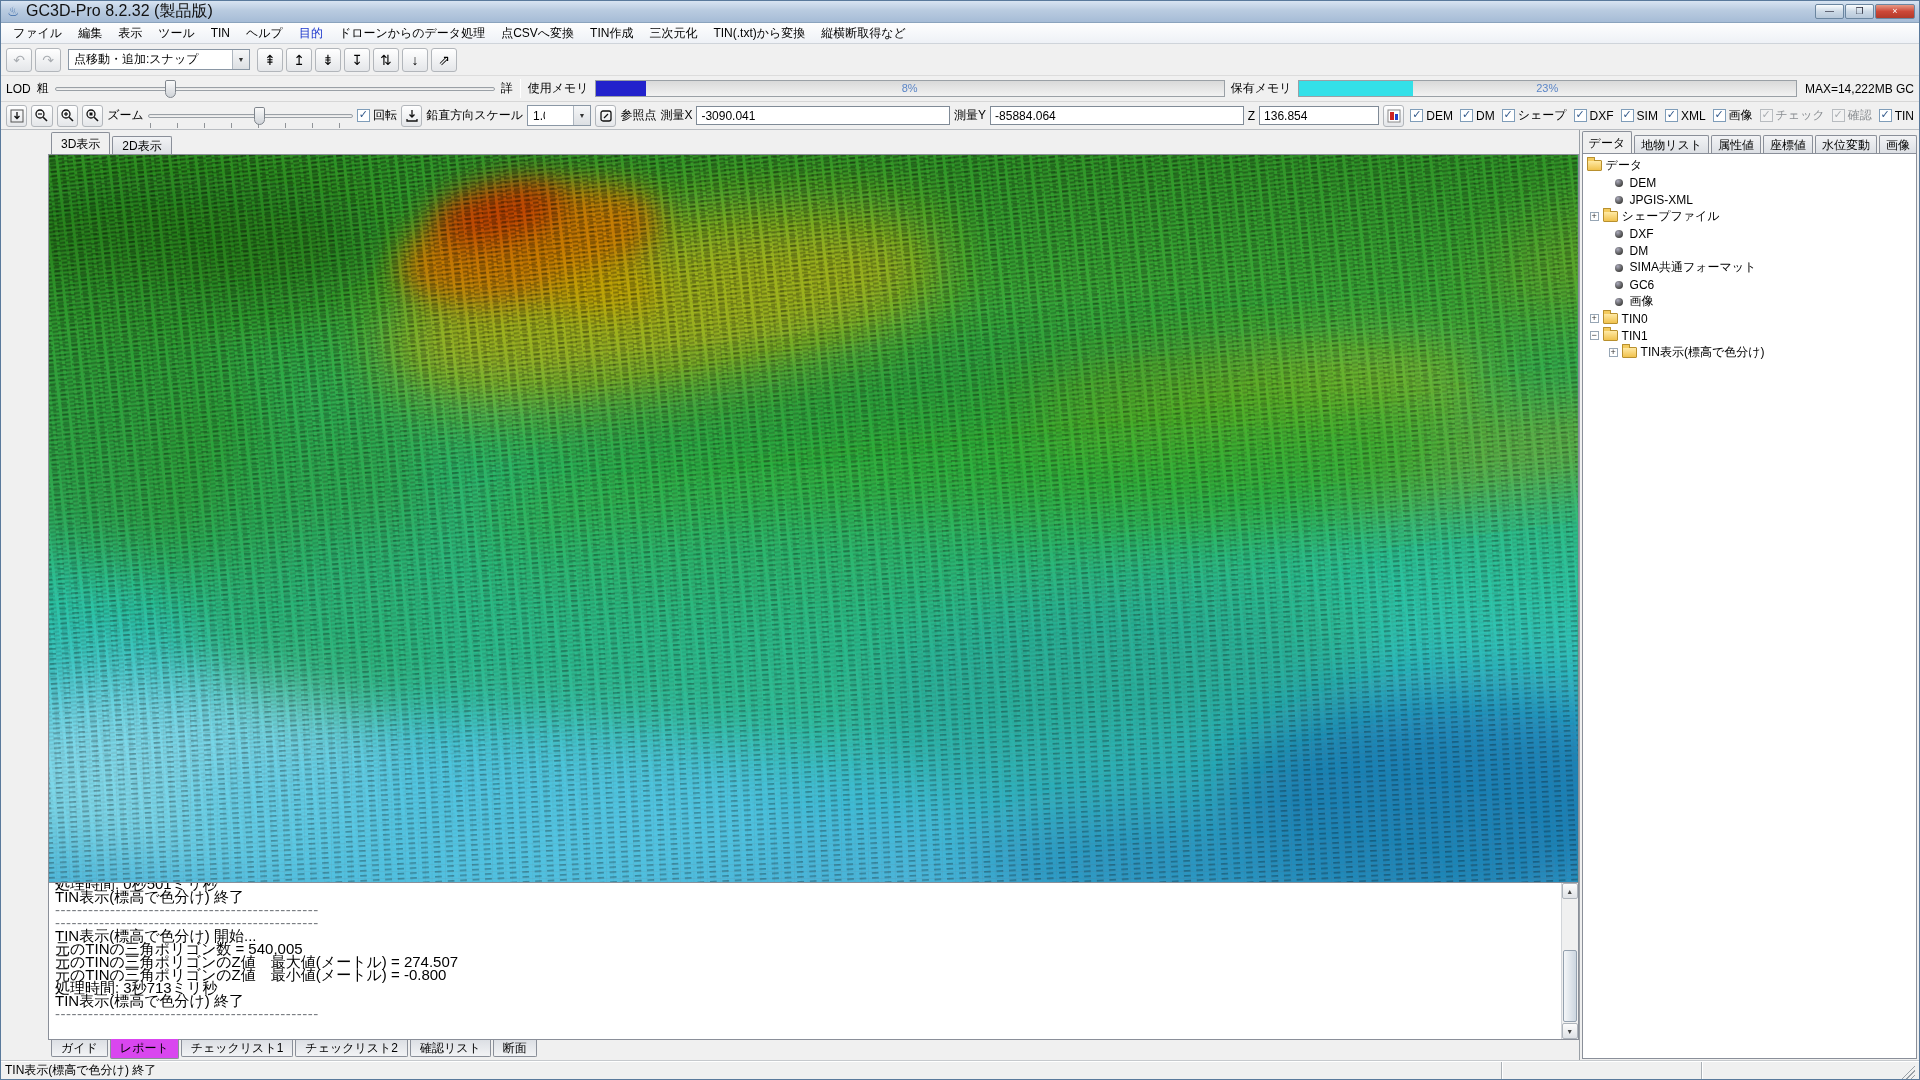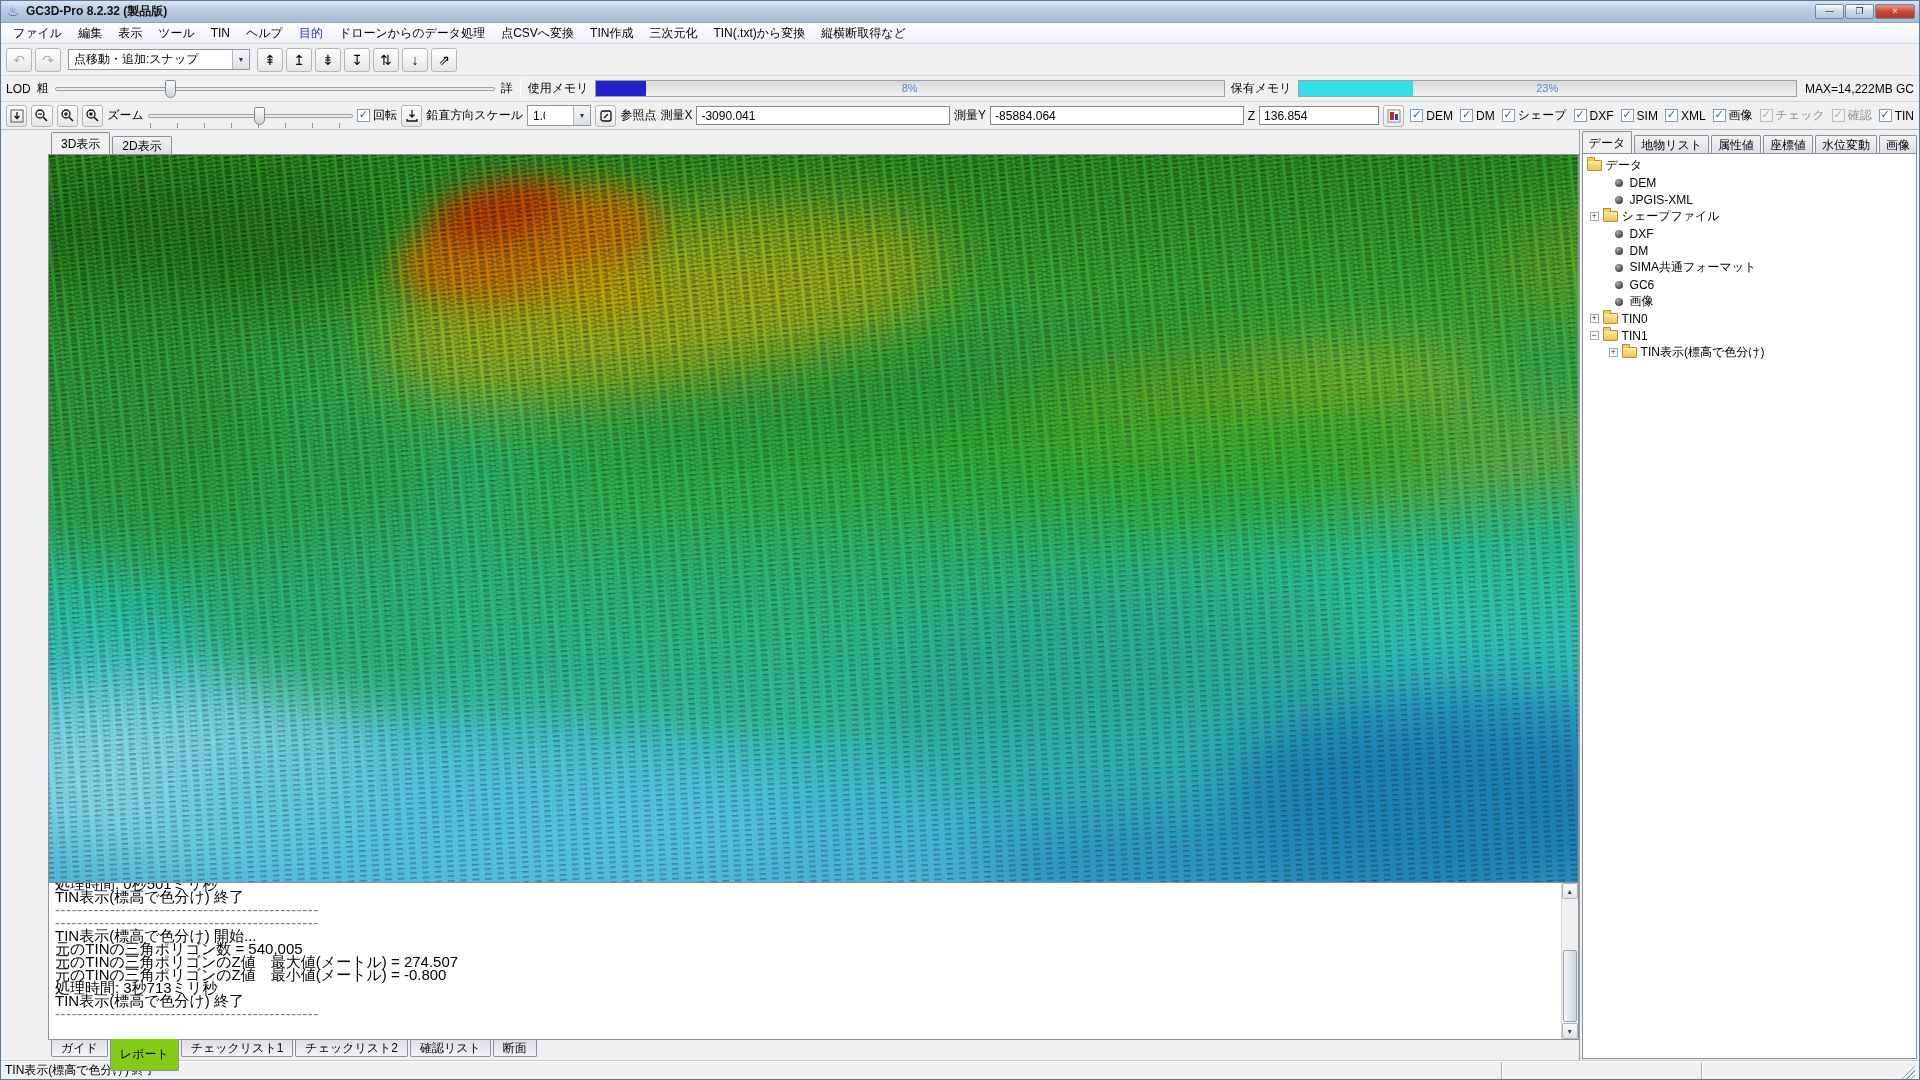--- a/index.html
+++ b/index.html
@@ -7,21 +7,21 @@
     font-family:"Liberation Sans","DejaVu Sans",sans-serif; font-size:12px; color:#000; }
   .window { width:1920px; height:1080px; display:flex; flex-direction:column;
     background:#f0f0f0; border:1px solid #5a7a9c; }
 
   
   .titlebar { height:22px; flex:0 0 22px; display:flex; align-items:center; gap:5px;
     padding:0 4px; background:linear-gradient(#d8e4f2,#b9cbe0 45%,#a6bcd6);
     border-bottom:1px solid #8ba3bd; }
   .appicon { width:16px; height:16px; display:flex; align-items:center; justify-content:center;
     color:#3a6aa8; font-size:13px; line-height:1; }
-  .titletext { font-size:12px; color:#111;font-weight:bold; }
+  .titletext { font-size:16px; color:#111; }
   .winbtns { margin-left:auto; display:flex; gap:1px; }
   .winbtn { width:29px; height:15px; border:1px solid #6b86a0; border-radius:2px;
     background:linear-gradient(#fbfdfe,#ccd9e6 50%,#b7c8da);
     display:flex; align-items:center; justify-content:center; font-size:9px; line-height:1; color:#223; }
   .winbtn.close { width:40px; background:linear-gradient(#e89a86,#cc4838 50%,#b23a2a); color:#fff; }
 
   
   .menubar { height:21px; flex:0 0 21px; display:flex; align-items:center; padding:0 4px;
     background:linear-gradient(#fefefe,#eef1f6); border-bottom:1px solid #cfd4da; }
   .menuitem { padding:16px 8px; white-space:nowrap;text-align:right; }
@@ -117,21 +117,21 @@
   .sthumb { position:absolute; left:1px; right:1px; bottom:1px; height:58%;
     border:1px solid #93a0ae; border-radius:2px;
     background:linear-gradient(90deg,#f4f6f8,#ccd6e0); }
 
   .bottomtabs { height:21px; flex:0 0 21px; display:flex; align-items:flex-start;
     padding-left:3px; background:#f0f0f0; }
   .btab { height:17px; padding:0 9px; margin-right:2px; border:1px solid #8a8f99;
     border-top:none; border-radius:0 0 2px 2px;
     background:linear-gradient(#dcdfe4,#f2f3f5); display:flex; align-items:center;
     white-space:nowrap; }
-  .btab.active { height:32px; background:#84cc16; position:relative; z-index:2; margin-top:-1px; }
+  .btab.active { height:20px; background:#d946ef; position:relative; z-index:2; margin-top:-1px; }
 
   
   .rightpanel { flex:0 0 318px; display:flex; flex-direction:column; background:#f0f0f0;
     border-left:1px solid #9aa0a6; min-height:0; }
   .ptabs { height:23px; flex:0 0 23px; display:flex; align-items:flex-end; padding-left:2px; }
   .ptabs .tab { padding:1px 6px 0; }
   .tree { flex:1; margin:0 2px 2px; border:1px solid #8a8f99; background:#fff;
     padding:3px 2px; overflow:hidden; }
   .trow { display:flex; align-items:center; height:17px; gap:4px; white-space:nowrap; }
   .expander { width:9px; height:9px; flex:0 0 9px; border:1px solid #97a6b5; background:#fff;

